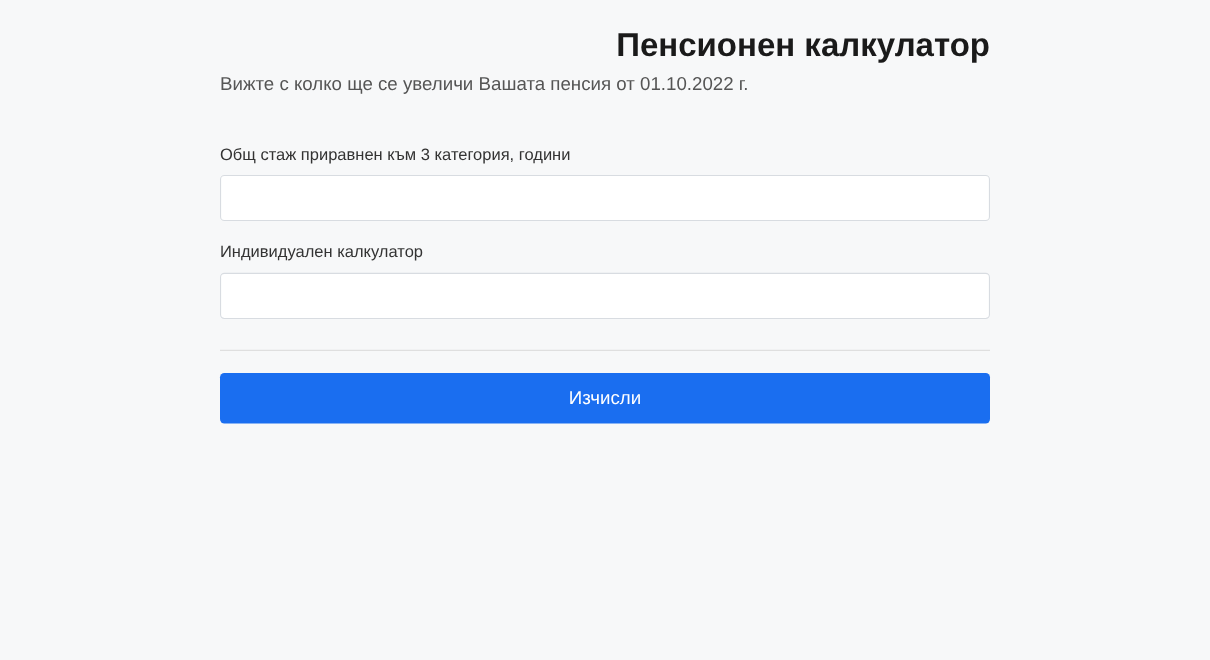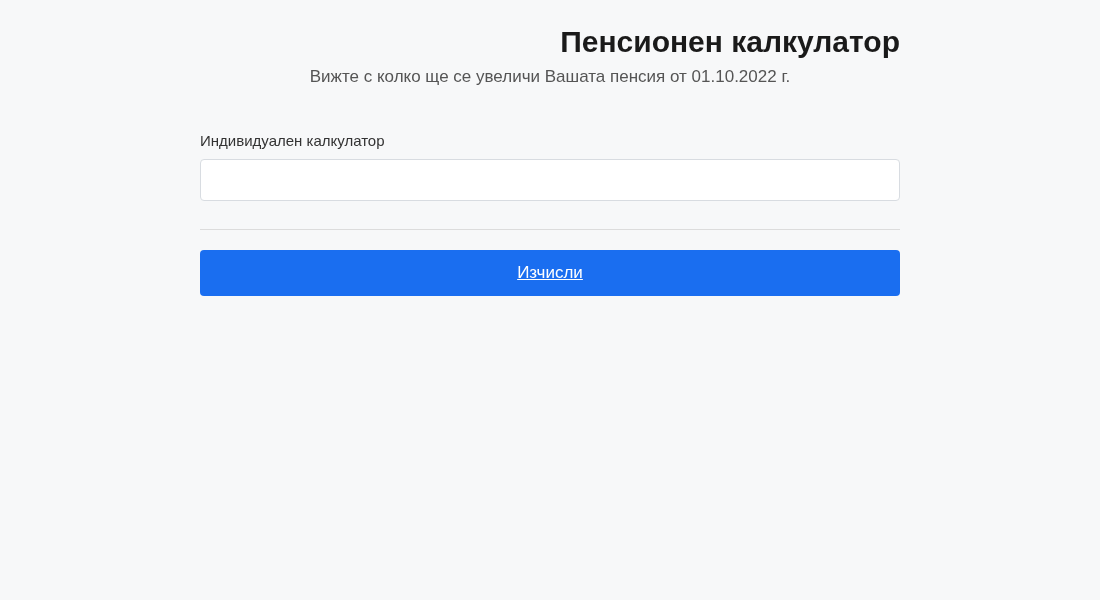--- a/index.html
+++ b/index.html
@@ -20,21 +20,20 @@
       padding-top: 25px;
     }
     .page-title {
       text-align: right;
       font-size: 30px;
       font-weight: 600;
       color: #1a1a1a;
       margin-bottom: 8px;
     }
     .page-subtitle {
-      text-align: center;
       font-size: 17px;
       color: #555;
       font-weight: 400;
       margin-bottom: 45px;
     }
     .form-group {
       margin-bottom: 20px;
     }
     .form-label {
       display: block;
@@ -62,31 +61,34 @@
     .submit-button {
       width: 100%;
       height: 46px;
       background-color: #1a6ef0;
       color: #ffffff;
       border: none;
       border-radius: 4px;
       font-size: 17px;
       font-weight: 400;
       cursor: pointer;
-      text-decoration: underline;
     }
   </style>
 </head>
 <body>
 
 <div class="container">
   <h1 class="page-title">Пенсионен калкулатор</h1>
   <p class="page-subtitle">Вижте с колко ще се увеличи Вашата пенсия от 01.10.2022 г.</p>
 
 
+  <div class="form-group">
+    <label class="form-label">Общ стаж приравнен към 3 категория, години</label>
+    <input type="text" class="form-input" value="" style="">
+  </div>
 
   <div class="form-group">
     <label class="form-label">Индивидуален калкулатор</label>
     <input type="text" class="form-input" value="" style="">
   </div>
 
   <hr class="divider">
 
   <button class="submit-button">Изчисли</button>
 </div>

